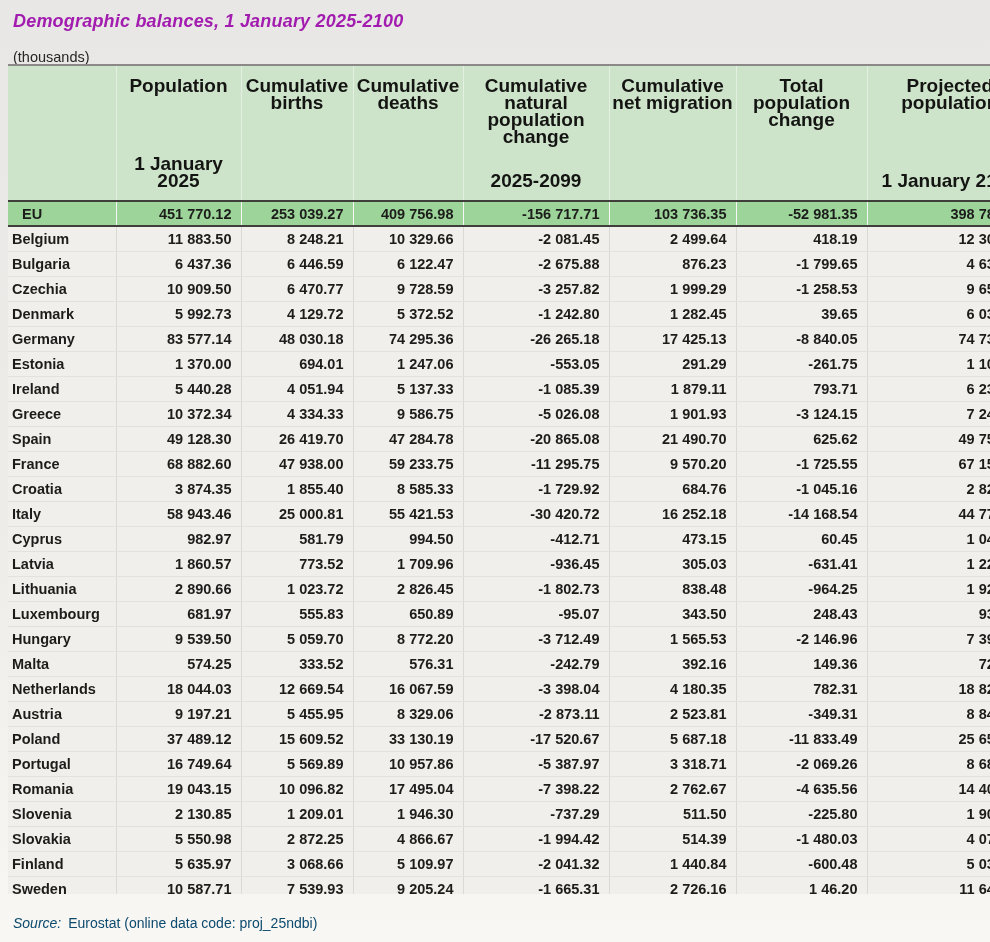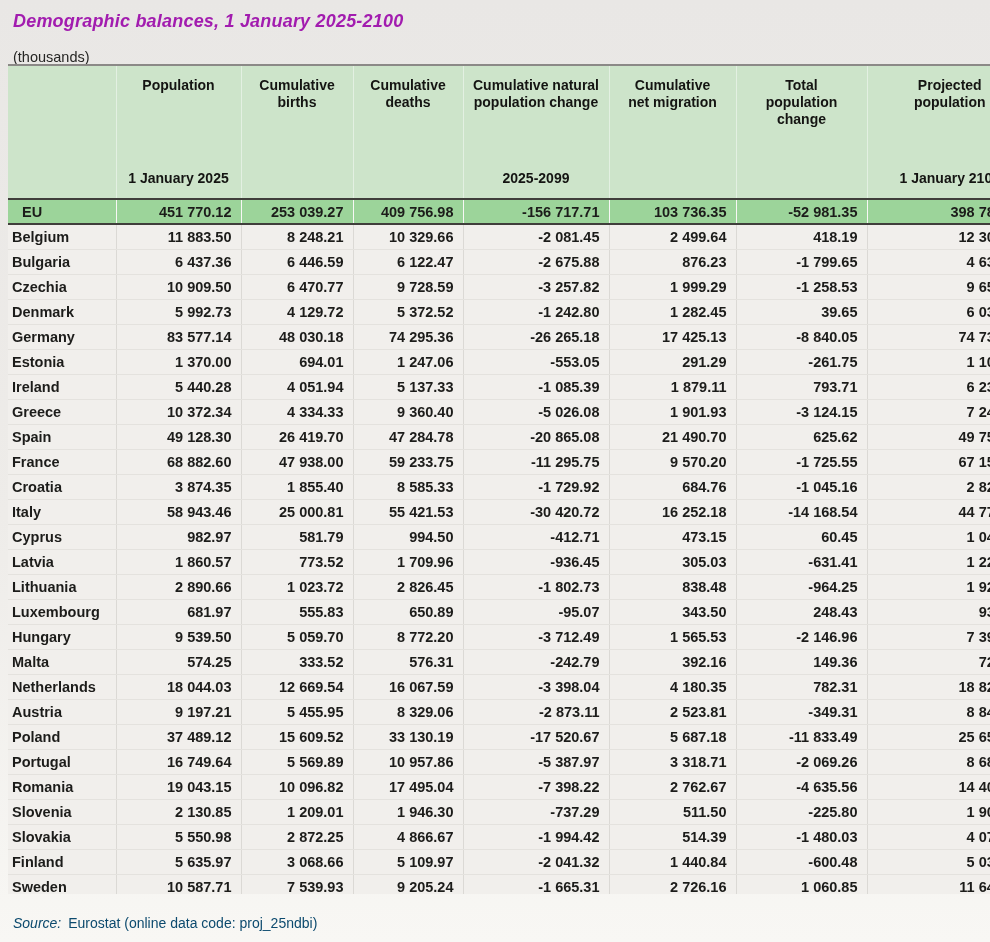--- a/index.html
+++ b/index.html
@@ -21,21 +21,21 @@
     position:absolute;left:8px;top:64px;width:982px;height:830px;overflow:hidden;
   }
   table{
     border-collapse:collapse;table-layout:fixed;width:1024px;
     background:#f1efec;
     border-top:2px solid #8b8987;
     border-bottom:3px solid #403e3b;
   }
   thead th{
     background:#cde4ca;color:#141412;
-    font-size:14px;font-weight:bold;line-height:17px;
+    font-size:19px;font-weight:bold;line-height:17px;
     text-align:center;white-space:pre-line;
   }
   thead tr.h1 th{height:66px;vertical-align:top;padding-top:11px;}
   thead tr.h2 th{height:42px;vertical-align:bottom;padding-bottom:11px;}
   thead th:not(:first-child){border-left:1px solid rgba(255,255,255,.45);}
   td{
     font-size:14.5px;font-weight:bold;color:#1c1c1a;white-space:nowrap;overflow:hidden;
   }
   td.num{text-align:right;padding-right:9px;}
   td.country{text-align:left;padding-left:4px;}
@@ -178,21 +178,21 @@
           <td class="num">5 137.33</td>
           <td class="num">-1 085.39</td>
           <td class="num">1 879.11</td>
           <td class="num">793.71</td>
           <td class="num">6 233.99</td>
         </tr>
         <tr class="data-row">
           <td class="country">Greece</td>
           <td class="num">10 372.34</td>
           <td class="num">4 334.33</td>
-          <td class="num">9 360.40</td>
+          <td class="num">9 586.75</td>
           <td class="num">-5 026.08</td>
           <td class="num">1 901.93</td>
           <td class="num">-3 124.15</td>
           <td class="num">7 248.19</td>
         </tr>
         <tr class="data-row">
           <td class="country">Spain</td>
           <td class="num">49 128.30</td>
           <td class="num">26 419.70</td>
           <td class="num">47 284.78</td>
@@ -371,21 +371,21 @@
           <td class="num">-600.48</td>
           <td class="num">5 035.49</td>
         </tr>
         <tr class="data-row">
           <td class="country">Sweden</td>
           <td class="num">10 587.71</td>
           <td class="num">7 539.93</td>
           <td class="num">9 205.24</td>
           <td class="num">-1 665.31</td>
           <td class="num">2 726.16</td>
-          <td class="num">1 060.85</td>
+          <td class="num">1 46.20</td>
           <td class="num">11 648.56</td>
         </tr>
       </tbody>
   </table>
 </div>
 
 <div class="source">
   <span class="src-label">Source:</span><span>Eurostat (online data code: proj_25ndbi)</span>
 </div>
 

